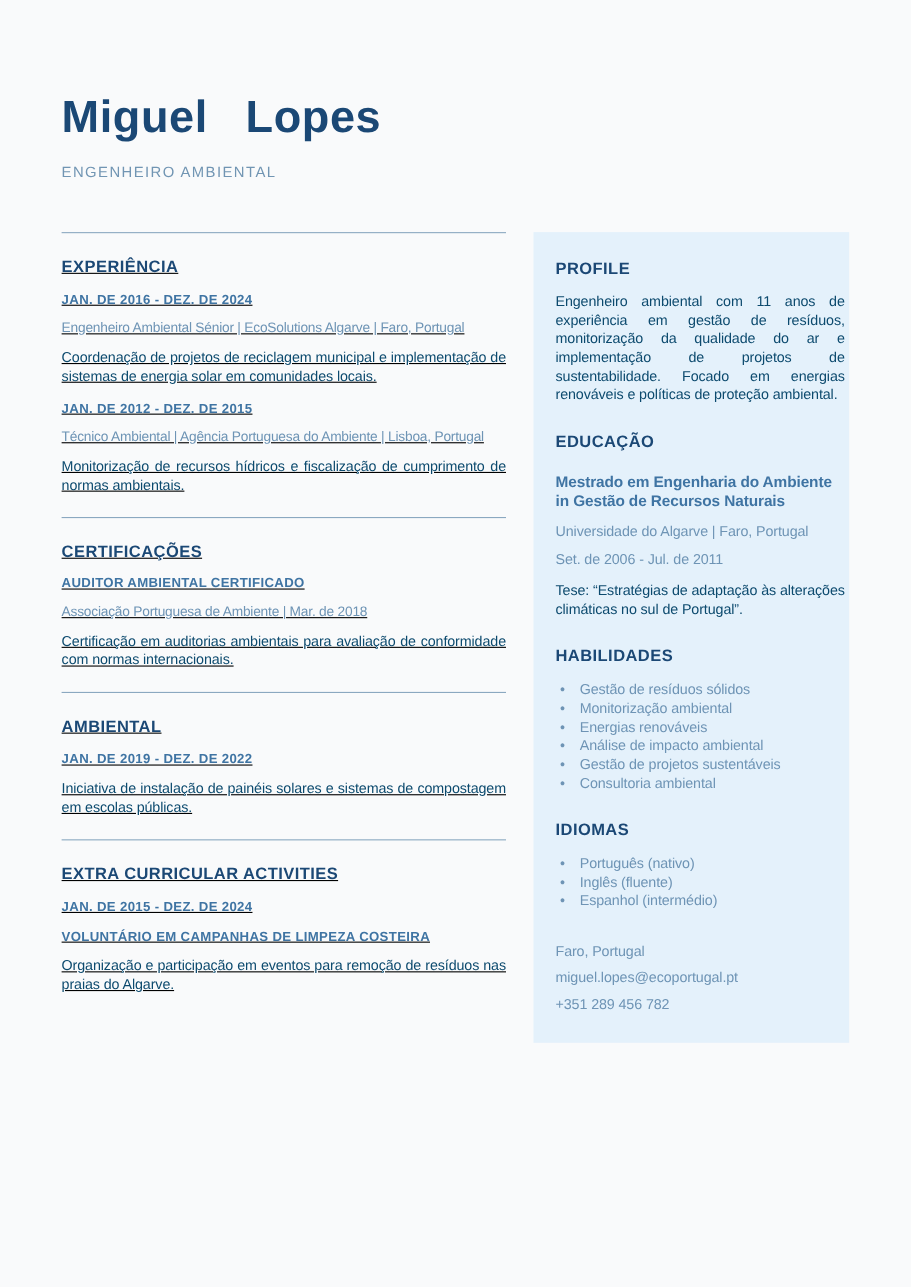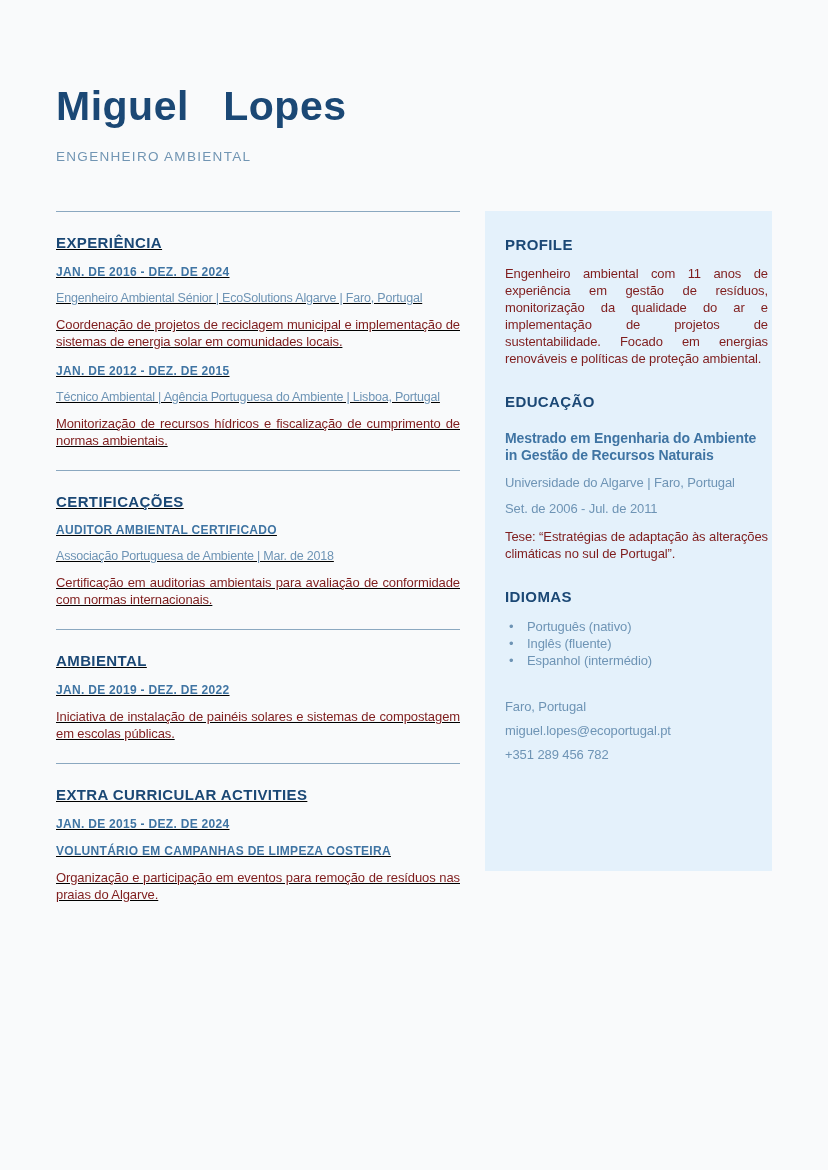--- a/index.html
+++ b/index.html
@@ -49,21 +49,21 @@
   .sub-title {
     margin-top: 13px; font-size: 12px; font-weight: 700;
     color: #3f74a3; letter-spacing: 0.3px;
   }
   .role-line {
     margin-top: 12px; font-size: 12.5px; color: #6e94b5;
     letter-spacing: -0.2px; white-space: nowrap;
   }
   .desc {
     margin-top: 11px; font-size: 13px; line-height: 17px;
-    color: #7f1d1d; text-align: justify; letter-spacing: -0.1px;
+    color: #0c4a6e; text-align: justify; letter-spacing: -0.1px;
   }
   .entry + .entry { margin-top: 2px; }
 
   
   .sidebar section { margin-bottom: 26px; }
   .sidebar section:last-of-type { margin-bottom: 0; }
   .sidebar .desc { margin-top: 12px; }
   .degree {
     margin-top: 20px; font-size: 14px; font-weight: 700;
     color: #3f74a3; line-height: 17px; letter-spacing: -0.1px;
@@ -146,20 +146,31 @@
     </section>
 
     <section>
       <h2 class="section-heading">EDUCAÇÃO</h2>
       <div class="degree">Mestrado em Engenharia do Ambiente in Gestão de Recursos Naturais</div>
       <div class="side-line">Universidade do Algarve | Faro, Portugal</div>
       <div class="side-line">Set. de 2006 - Jul. de 2011</div>
       <p class="desc">Tese: “Estratégias de adaptação às alterações climáticas no sul de Portugal”.</p>
     </section>
 
+    <section>
+      <h2 class="section-heading">HABILIDADES</h2>
+      <ul class="bullet-list">
+        <li>Gestão de resíduos sólidos</li>
+        <li>Monitorização ambiental</li>
+        <li>Energias renováveis</li>
+        <li>Análise de impacto ambiental</li>
+        <li>Gestão de projetos sustentáveis</li>
+        <li>Consultoria ambiental</li>
+      </ul>
+    </section>
 
     <section>
       <h2 class="section-heading">IDIOMAS</h2>
       <ul class="bullet-list">
         <li>Português (nativo)</li>
         <li>Inglês (fluente)</li>
         <li>Espanhol (intermédio)</li>
       </ul>
     </section>
 

